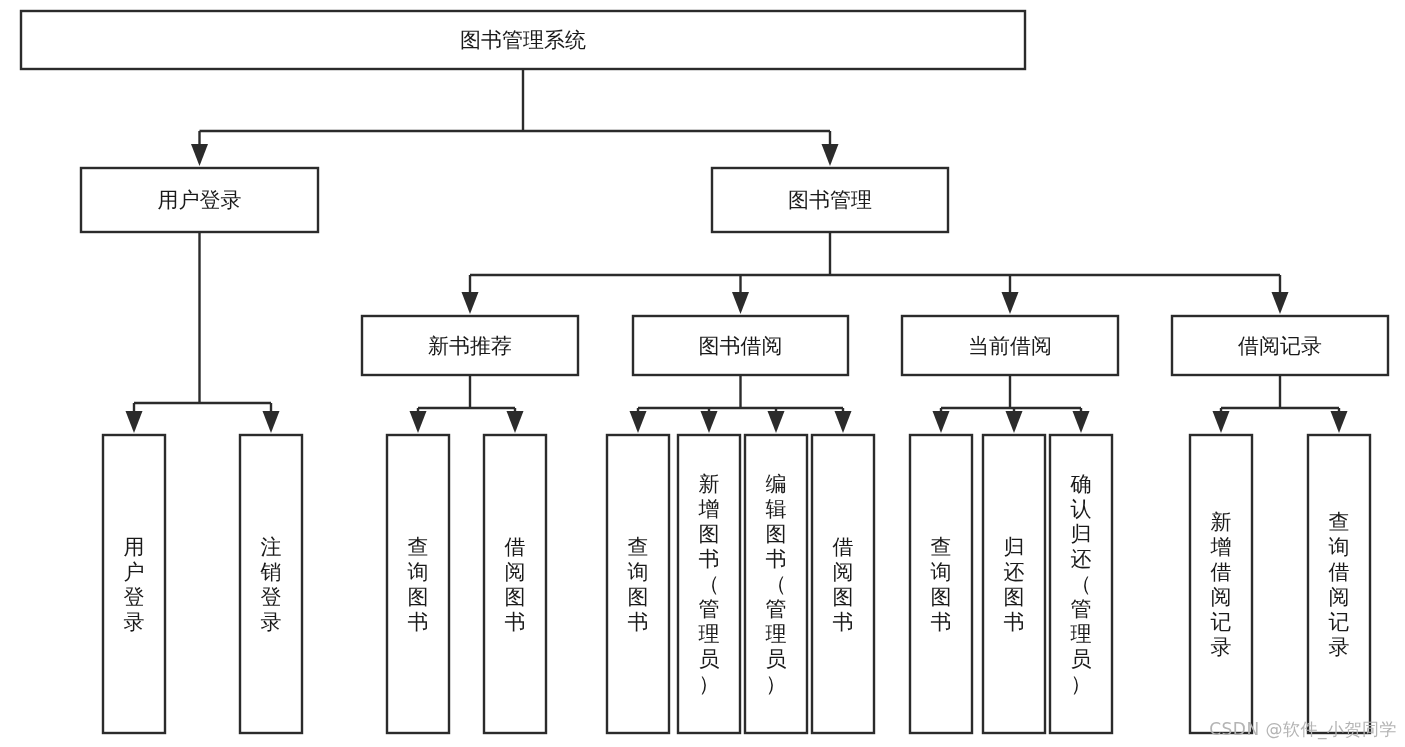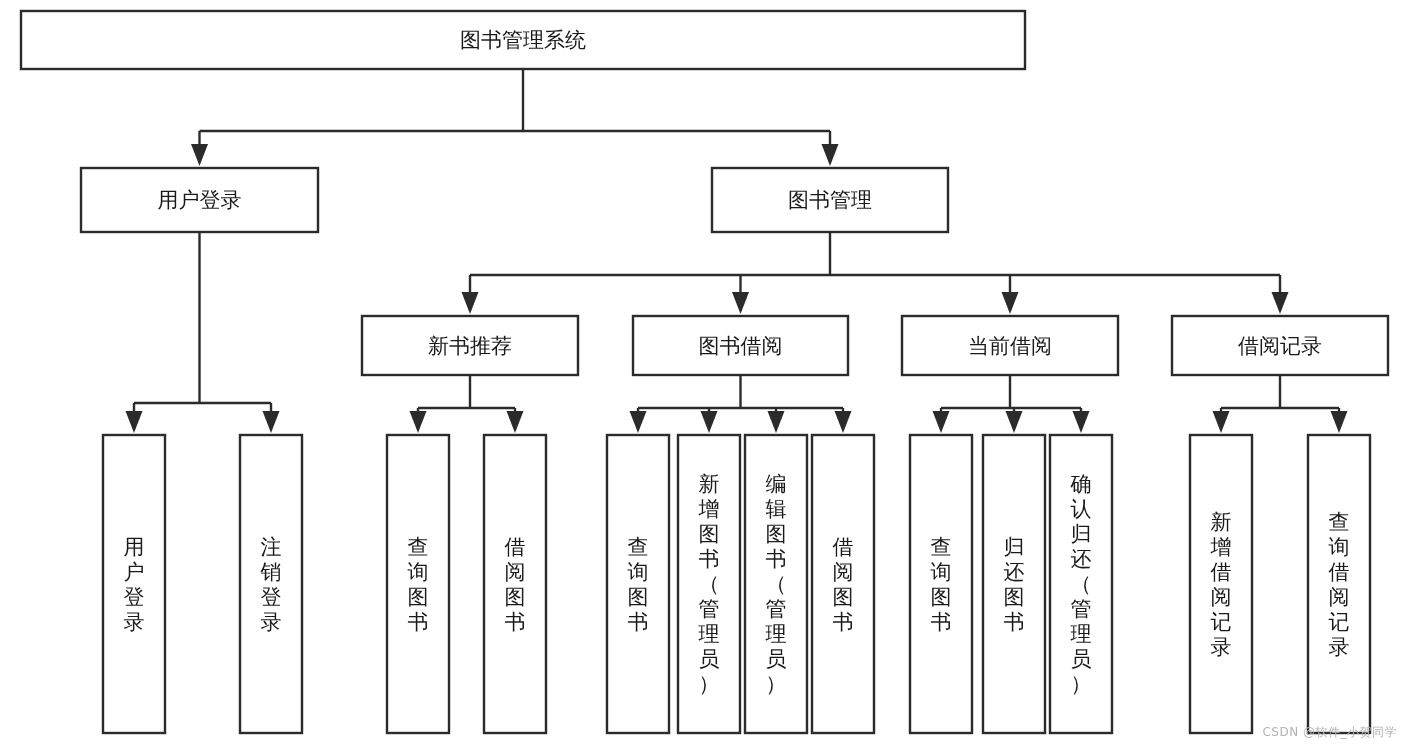--- a/index.html
+++ b/index.html
@@ -54,21 +54,21 @@
     font-family: "DejaVu Sans", "Liberation Sans", sans-serif;
     font-size: 21px;
     fill: #1a1a1a;
     text-anchor: middle;
   }
   .watermark {
     position: absolute;
     right: 8px;
     bottom: 6px;
     font-family: "DejaVu Sans", "Liberation Sans", sans-serif;
-    font-size: 12px;
+    font-size: 17px;
     color: #b4b4b4;
     white-space: nowrap;
     letter-spacing: 0.5px;
     user-select: none;
   }
 </style>
 </head>
 <body>
 
 <div id="diagram-root">

